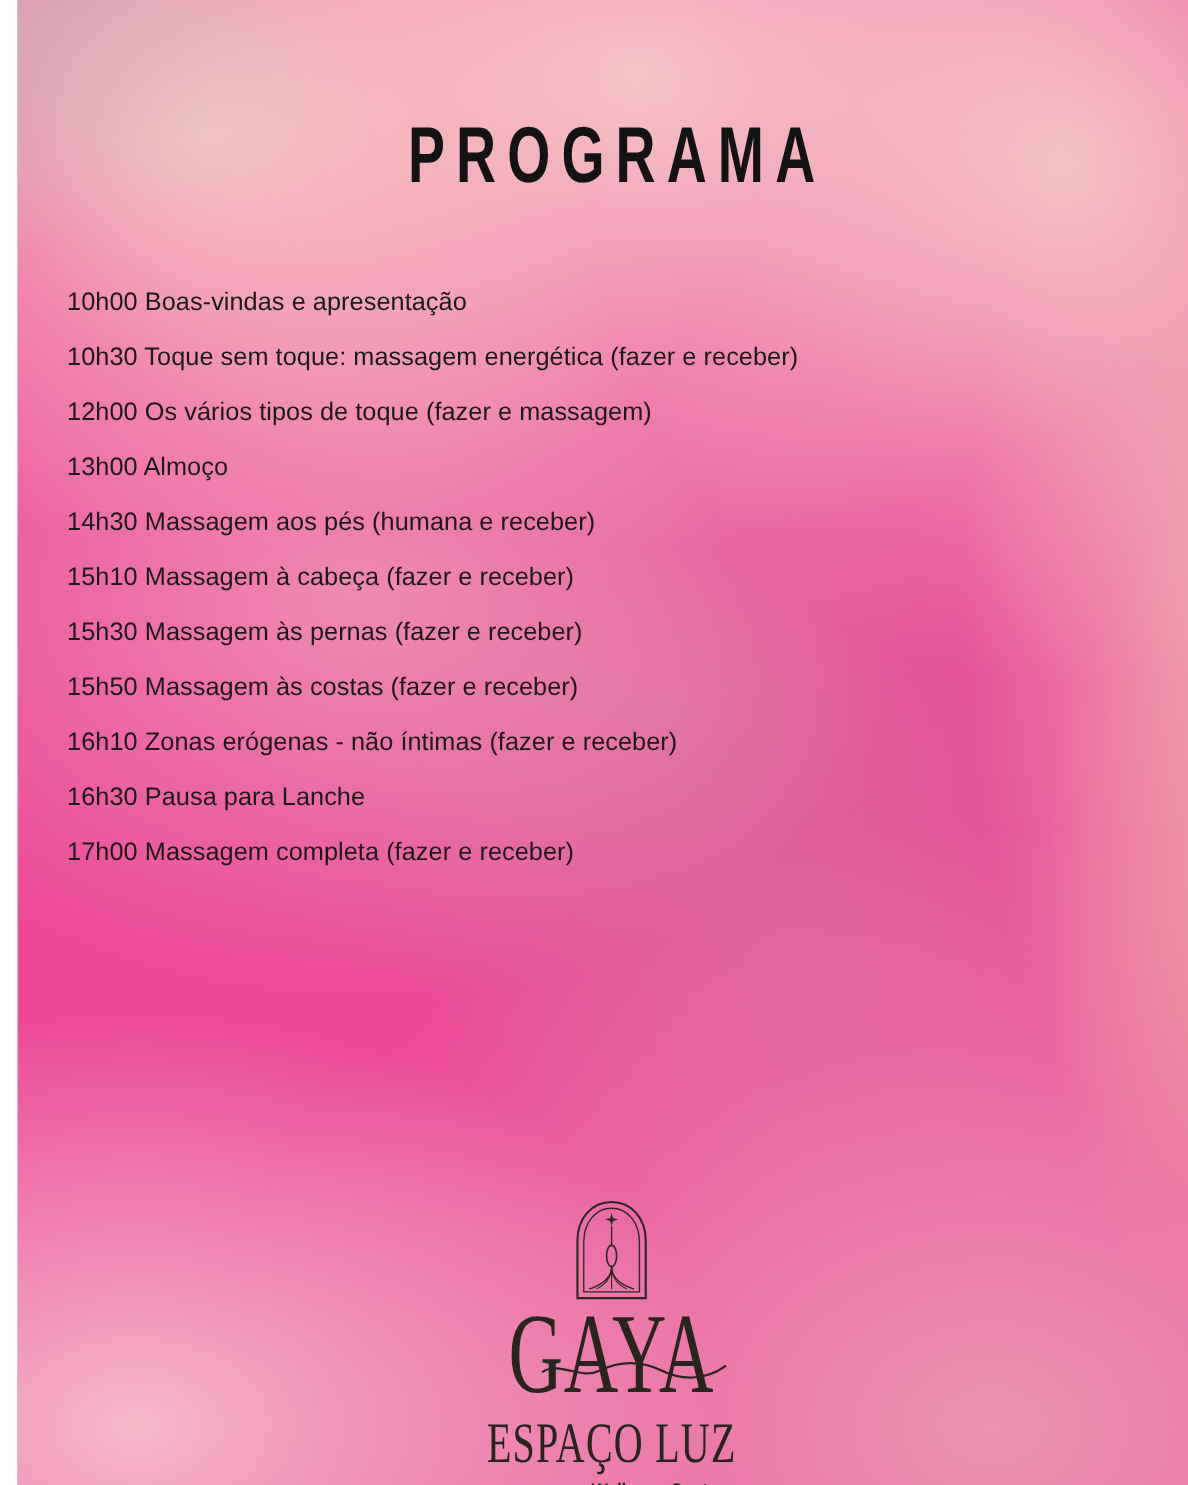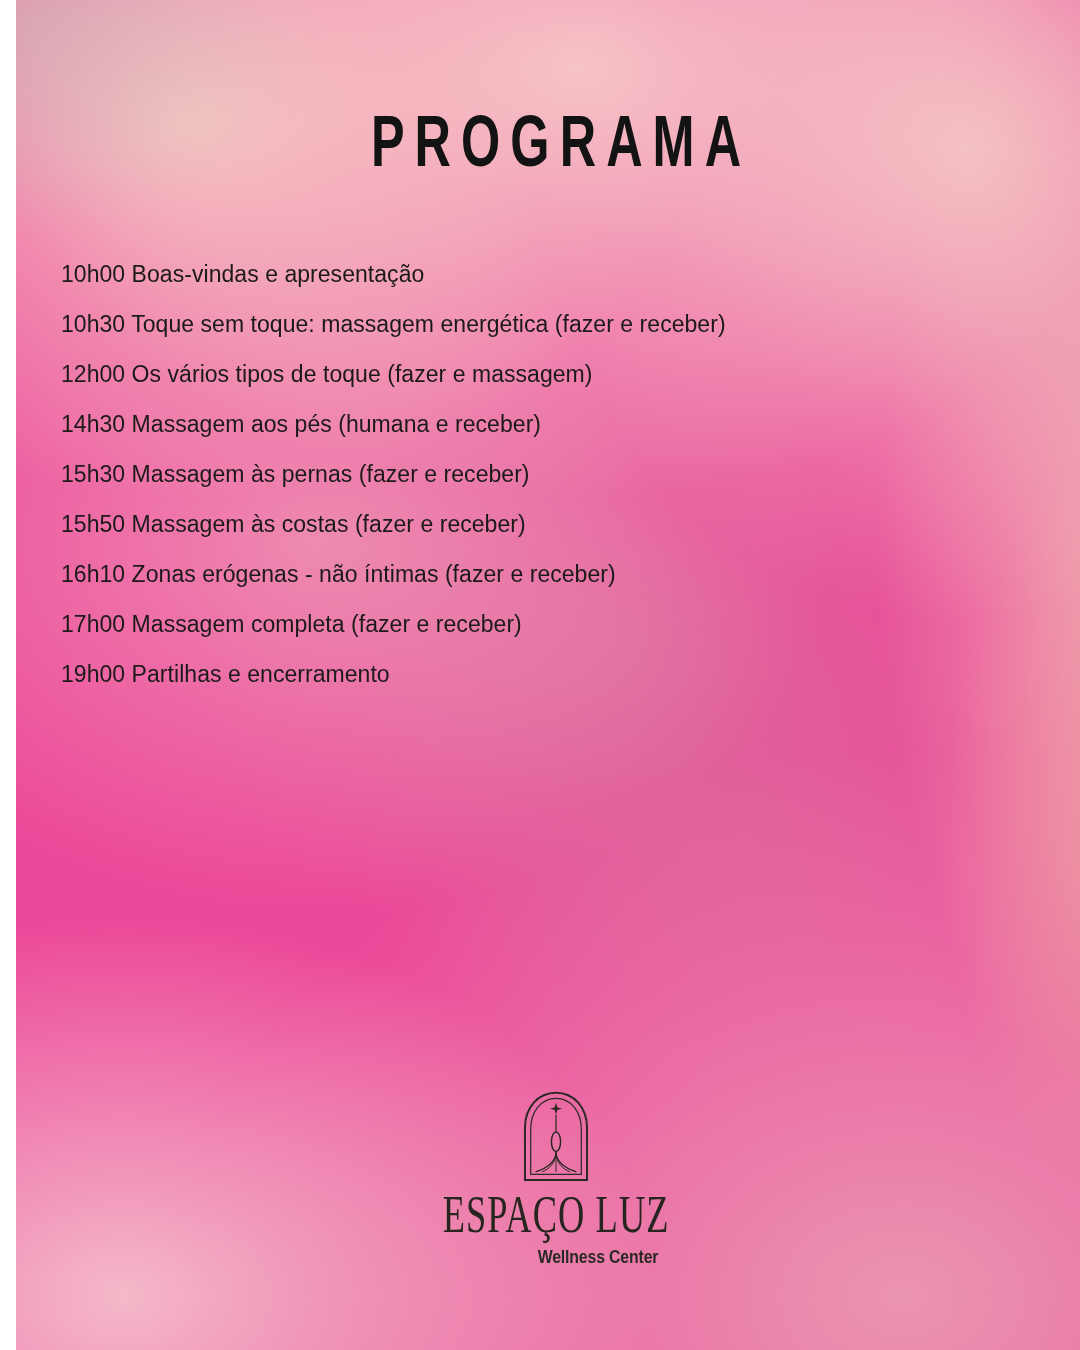--- a/index.html
+++ b/index.html
@@ -129,26 +129,28 @@
 <div class="poster">
 
   <div class="bg"></div>
 
   <h1 class="title">PROGRAMA</h1>
 
   <ul class="schedule">
       <li><span>10h00</span><span> Boas-vindas e apresentação</span></li>
       <li><span>10h30</span><span> Toque sem toque: massagem energética (fazer e receber)</span></li>
       <li><span>12h00</span><span> Os vários tipos de toque (fazer e massagem)</span></li>
+      <li><span>13h00</span><span> Almoço</span></li>
       <li><span>14h30</span><span> Massagem aos pés (humana e receber)</span></li>
+      <li><span>15h10</span><span> Massagem à cabeça (fazer e receber)</span></li>
       <li><span>15h30</span><span> Massagem às pernas (fazer e receber)</span></li>
       <li><span>15h50</span><span> Massagem às costas (fazer e receber)</span></li>
       <li><span>16h10</span><span> Zonas erógenas - não íntimas (fazer e receber)</span></li>
+      <li><span>16h30</span><span> Pausa para Lanche</span></li>
       <li><span>17h00</span><span> Massagem completa (fazer e receber)</span></li>
-      <li><span>19h00</span><span> Partilhas e encerramento</span></li>
     </ul>
 
   <div class="logo">
 
     <svg class="logo-icon" viewBox="0 0 100 120" fill="none" xmlns="http://www.w3.org/2000/svg">
 
       <path d="M12 114 L12 50 C12 25 28 7 50 7 C72 7 88 25 88 50 L88 114 Z" stroke="#2a2925" stroke-width="2.4"></path>
 
       <path d="M19 107 L19 52 C19 30 32 14 50 14 C68 14 81 30 81 52 L81 107 Z" stroke="#2a2925" stroke-width="1.5"></path>
 
@@ -159,19 +161,25 @@
 
       <ellipse cx="50" cy="67" rx="5.6" ry="12" stroke="#2a2925" stroke-width="1.8"></ellipse>
 
       <path d="M50 79 C50 91 40 99 25 104" stroke="#2a2925" stroke-width="1.6"></path>
       <path d="M50 79 C50 91 60 99 75 104" stroke="#2a2925" stroke-width="1.6"></path>
       <path d="M50 81 C49 92 44 99 33 104" stroke="#2a2925" stroke-width="1.2"></path>
       <path d="M50 81 C51 92 56 99 67 104" stroke="#2a2925" stroke-width="1.2"></path>
       <line x1="50" y1="81" x2="50" y2="104" stroke="#2a2925" stroke-width="1.2"></line>
     </svg>
 
+    <div class="brand-wrap">
+      <div class="brand">GAYA</div>
+      <svg class="wave" width="170" height="22" viewBox="0 0 170 22" fill="none" xmlns="http://www.w3.org/2000/svg">
+        <path d="M2 12 C 18 2, 36 20, 54 11 S 92 2, 110 11 S 150 20, 168 7" stroke="#26251f" stroke-width="2" fill="none" stroke-linecap="round"></path>
+      </svg>
+    </div>
 
     <div class="brand-sub">ESPAÇO LUZ</div>
 
     <div class="brand-tag">Wellness Center</div>
   </div>
 
 </div>
 
 </body></html>

